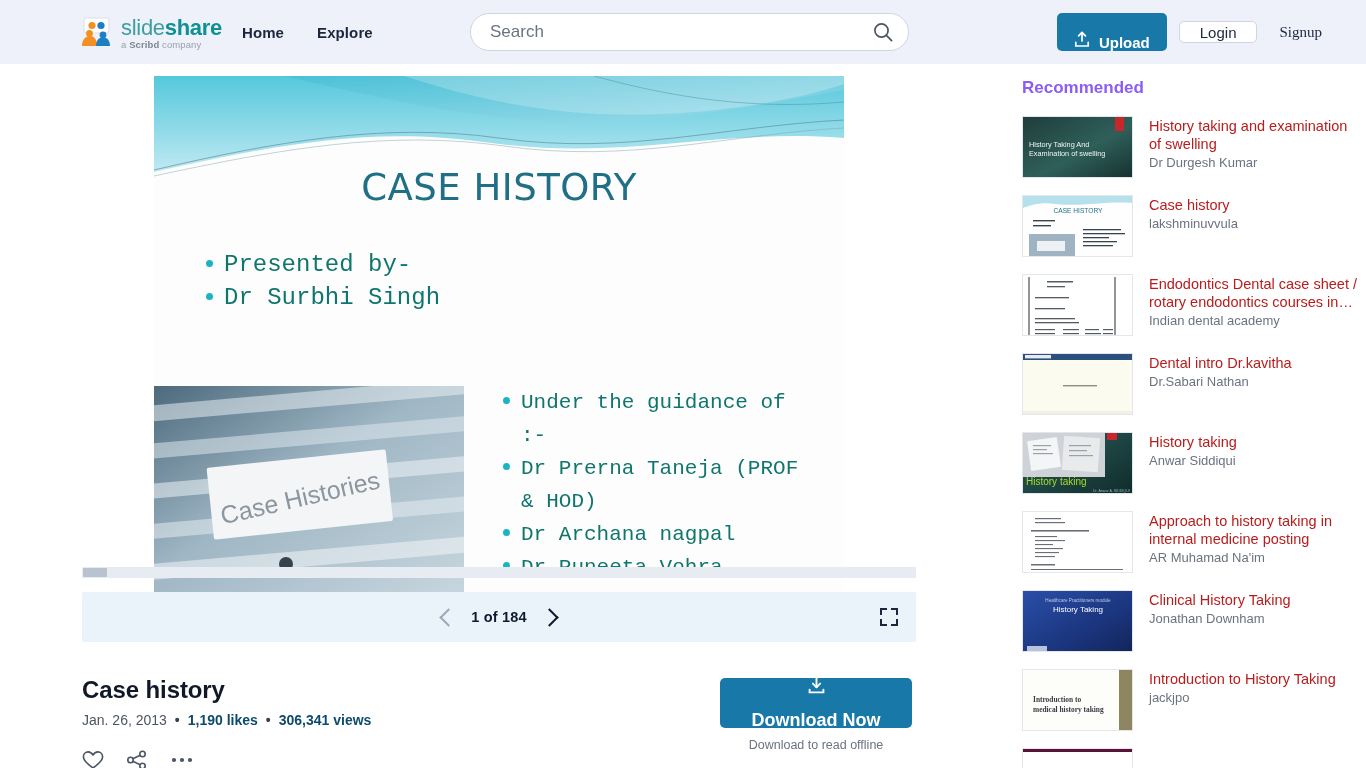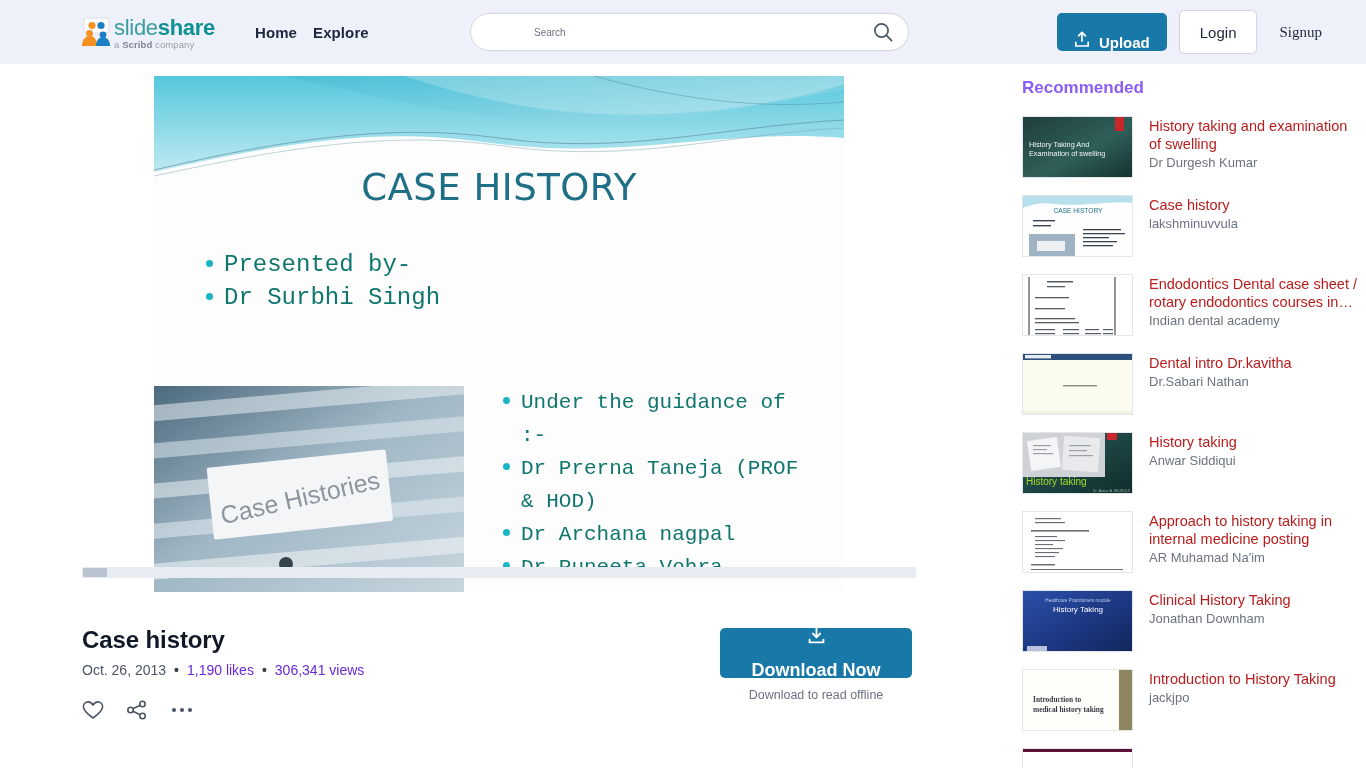--- a/index.html
+++ b/index.html
@@ -13,64 +13,64 @@
 
   
   .header {
     height: 64px;
     background: #eef1f9;
     display: flex;
     align-items: center;
     padding: 0 34px 0 78px;
     position: relative;
   }
-  .logo-wrap { display: flex; align-items: center; cursor: pointer; }
+  .logo-wrap { display: flex; align-items: center; gap: 7px; cursor: pointer; }
   .logo-mark { width: 36px; height: 32px; position: relative; flex: none; }
   .logo-text { line-height: 1; padding-top: 2px; }
   .logo-main { font-size: 22px; letter-spacing: -0.3px; }
   .logo-main .l1 { color: #3d9ea2; font-weight: 400; }
   .logo-main .l2 { color: #0e9095; font-weight: 700; }
   .logo-sub { font-size: 9.5px; color: #9aa0ae; margin-top: 1px; letter-spacing: 0.1px;}
   .logo-sub b { color: #7e8694; font-weight: 700; }
 
-  .nav-links { display: flex; align-items: flex-start; gap: 16px; margin-left: 40px; }
+  .nav-links { display: flex; align-items: flex-start; gap: 33px; margin-left: 20px; }
   .nav-link {
     font-size: 15px; color: #1c263d; font-weight: 700;
     text-decoration: none; cursor: pointer; letter-spacing: 0.1px;
   }
 
   .search-box {
     position: absolute; left: 470px; top: 13px;
     width: 439px; height: 38px;
     background: #fff; border: 1px solid #cfd5e2;
     border-radius: 19px;
     display: flex; align-items: center;
     padding: 0 14px 0 19px;
   }
   .search-input {
     flex: 1; border: none; outline: none; background: transparent;
     font-family: "Liberation Sans", sans-serif;
-    font-size: 10px; color: #1c263d; margin-left: 44px;
+    font-size: 17px; color: #1c263d;
   }
   .search-input::placeholder { color: #6b7280; }
   .search-icon { width: 22px; height: 22px; flex: none; cursor: pointer; }
 
   .header-right {
     margin-left: auto; display: flex; align-items: center; gap: 12px;
   }
   .btn-upload {
     background: #1878a8; color: #fff; border: none;
     height: 38px; padding: 0 17px; border-radius: 5px;
     display: flex; align-items: flex-end; gap: 9px;
     font-family: "Liberation Sans", sans-serif;
     font-size: 15px; font-weight: 700; cursor: pointer;
   }
   .btn-login {
     background: #fff; color: #1c263d; border: 1px solid #cfd5e2;
-    height: 44px; padding: 0 20px; border-radius: 5px;
+    height: 22px; padding: 0 20px; border-radius: 5px;
     font-family: "Liberation Sans", sans-serif;
     font-size: 15px; font-weight: 400; cursor: pointer;
   }
   .btn-signup {
     background: transparent; color: #1c263d; border: none;
     height: 38px; padding: 0 10px;
     font-family: Liberation Serif, serif;
     font-size: 15px; font-weight: 400; cursor: pointer;
   }
 
@@ -159,21 +159,21 @@
   .meta-row { display: flex; align-items: flex-start; margin-top: 34px; }
   .meta-left { flex: 1; }
   .doc-title {
     font-size: 24px; font-weight: 700; color: #111827; letter-spacing: -0.1px;
   }
   .doc-stats {
     margin-top: 8px; font-size: 14px; color: #4b5563;
     display: flex; align-items: center; gap: 8px;
   }
   .doc-stats .dot { font-weight: 700; color: #374151; }
-  .doc-stats b { color: #6d28d9; font-weight: 400; }
+  .doc-stats b { color: #0c4a6e; font-weight: 700; }
   .action-icons { display: flex; align-items: center; gap: 22px; margin-top: 22px; }
   .action-icons > div { cursor: pointer; }
 
   .meta-right { width: 200px; flex: none; text-align: center; padding-top: 2px; }
   .btn-download {
     width: 192px; height: 50px; background: #1878a8; color: #fff;
     border: none; border-radius: 5px;
     display: flex; align-items: center; justify-content: center; gap: 10px;
     font-family: "Liberation Sans", sans-serif;
     font-size: 18px; font-weight: 700; cursor: pointer;
@@ -324,26 +324,39 @@
           <li>Dr Archana nagpal</li>
           <li>Dr Puneeta Vohra</li>
         </ul>
       </div>
 
       <div class="hscroll">
         <div class="hscroll-thumb"></div>
       </div>
     </div>
 
+    <div class="slide-nav">
+      <div class="nav-group">
+        <div class="chev prev"></div>
+        <div class="nav-count">1 of 184</div>
+        <div class="chev next"></div>
+      </div>
+      <div class="fullscreen-btn">
+        <span class="fs-c fs-tl"></span>
+          <span class="fs-c fs-tr"></span>
+        <span class="fs-c fs-bl"></span>
+          <span class="fs-c fs-br"></span>
+      </div>
+    </div>
 
     <div class="meta-row">
       <div class="meta-left">
         <div class="doc-title">Case history</div>
         <div class="doc-stats">
-          <span>Oct. 26, 2013</span>
+          <span>Jan. 26, 2013</span>
           <span class="dot">•</span>
           <b>1,190 likes</b>
           <span class="dot">•</span>
           <b>306,341 views</b>
         </div>
         <div class="action-icons">
           <div>
             <svg width="22" height="20" viewBox="0 0 22 20" aria-hidden="true">
               <path d="M11 18 C3.5 12.6 1.4 9.6 1.4 6.7 C1.4 3.8 3.6 1.9 6.1 1.9 C8 1.9 9.9 3.1 11 5 C12.1 3.1 14 1.9 15.9 1.9 C18.4 1.9 20.6 3.8 20.6 6.7 C20.6 9.6 18.5 12.6 11 18 Z" fill="none" stroke="#4b5563" stroke-width="1.6" stroke-linejoin="round"></path>
             </svg>

